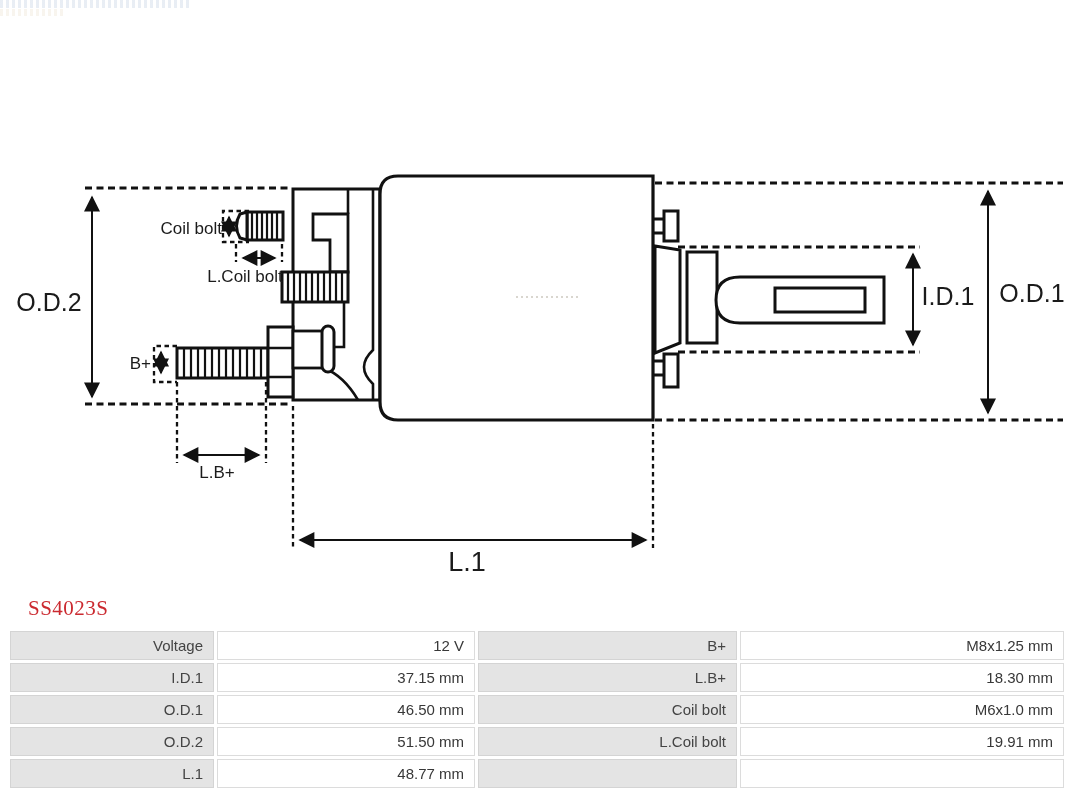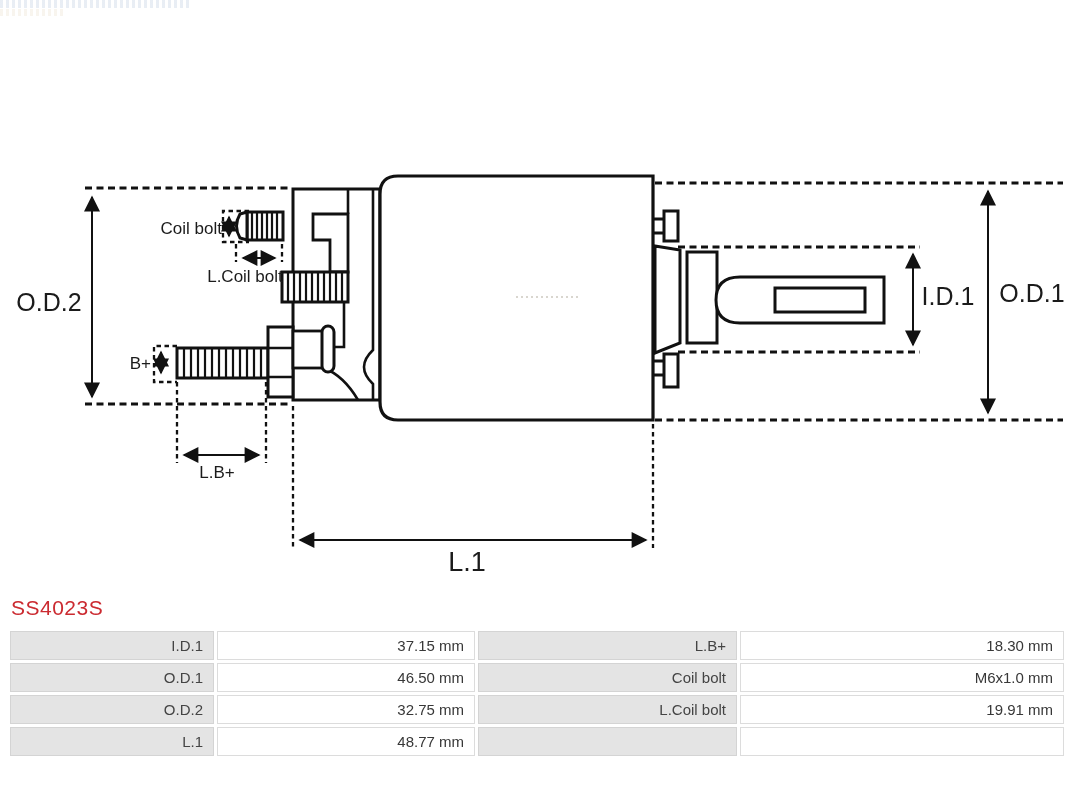--- a/index.html
+++ b/index.html
@@ -3,21 +3,21 @@
 <meta charset="utf-8">
 <style>
   html,body{margin:0;padding:0;background:#fff;}
   .canvas{position:relative;width:1080px;height:799px;background:#fff;overflow:hidden;
           font-family:"Liberation Sans",sans-serif;}
   .artifact1{position:absolute;left:0;top:0;width:190px;height:8px;opacity:.55;
     background:repeating-linear-gradient(90deg,rgba(120,150,190,.30) 0 3px,rgba(255,255,255,0) 3px 6px);}
   .artifact2{position:absolute;left:0;top:9px;width:66px;height:7px;opacity:.5;
     background:repeating-linear-gradient(90deg,rgba(212,190,150,.32) 0 3px,rgba(255,255,255,0) 3px 6px);}
   svg text{font-family:"Liberation Sans",sans-serif;fill:#1b1b1b;}
-  .partnum{position:absolute;left:11px;top:596px;font-size:21px;color:#cb2a30;letter-spacing:.5px;}
+  .partnum{position:absolute;left:28px;top:596px;font-size:21px;color:#cb2a30;letter-spacing:.5px;font-family:Liberation Serif, serif;}
   table.spec{position:absolute;left:7px;top:628px;width:1060px;border-collapse:separate;
              border-spacing:3px;table-layout:fixed;font-size:15px;color:#3c3c3c;}
   table.spec td{height:27px;padding:0 10px 0 2px;text-align:right;vertical-align:middle;
                 white-space:nowrap;overflow:hidden;}
   td.lbl{background:#e4e4e4;border:1px solid #d4d4d4;color:#444;}
   td.val{background:#ffffff;border:1px solid #dcdcdc;color:#383838;}
 </style>
 </head>
 <body>
 
@@ -120,34 +120,40 @@
 
   <table class="spec">
     <colgroup>
         <col style="width:204px">
         <col style="width:258px">
         <col style="width:259px">
         <col style="width:324px">
       </colgroup>
     <tbody>
       <tr>
+        <td class="lbl">Voltage</td>
+        <td class="val">12 V</td>
+        <td class="lbl">B+</td>
+        <td class="val">M8x1.25 mm</td>
+      </tr>
+      <tr>
         <td class="lbl">I.D.1</td>
         <td class="val">37.15 mm</td>
         <td class="lbl">L.B+</td>
         <td class="val">18.30 mm</td>
       </tr>
       <tr>
         <td class="lbl">O.D.1</td>
         <td class="val">46.50 mm</td>
         <td class="lbl">Coil bolt</td>
         <td class="val">M6x1.0 mm</td>
       </tr>
       <tr>
         <td class="lbl">O.D.2</td>
-        <td class="val">32.75 mm</td>
+        <td class="val">51.50 mm</td>
         <td class="lbl">L.Coil bolt</td>
         <td class="val">19.91 mm</td>
       </tr>
       <tr>
         <td class="lbl">L.1</td>
         <td class="val">48.77 mm</td>
         <td class="lbl"></td>
         <td class="val"></td>
       </tr>
     </tbody>

